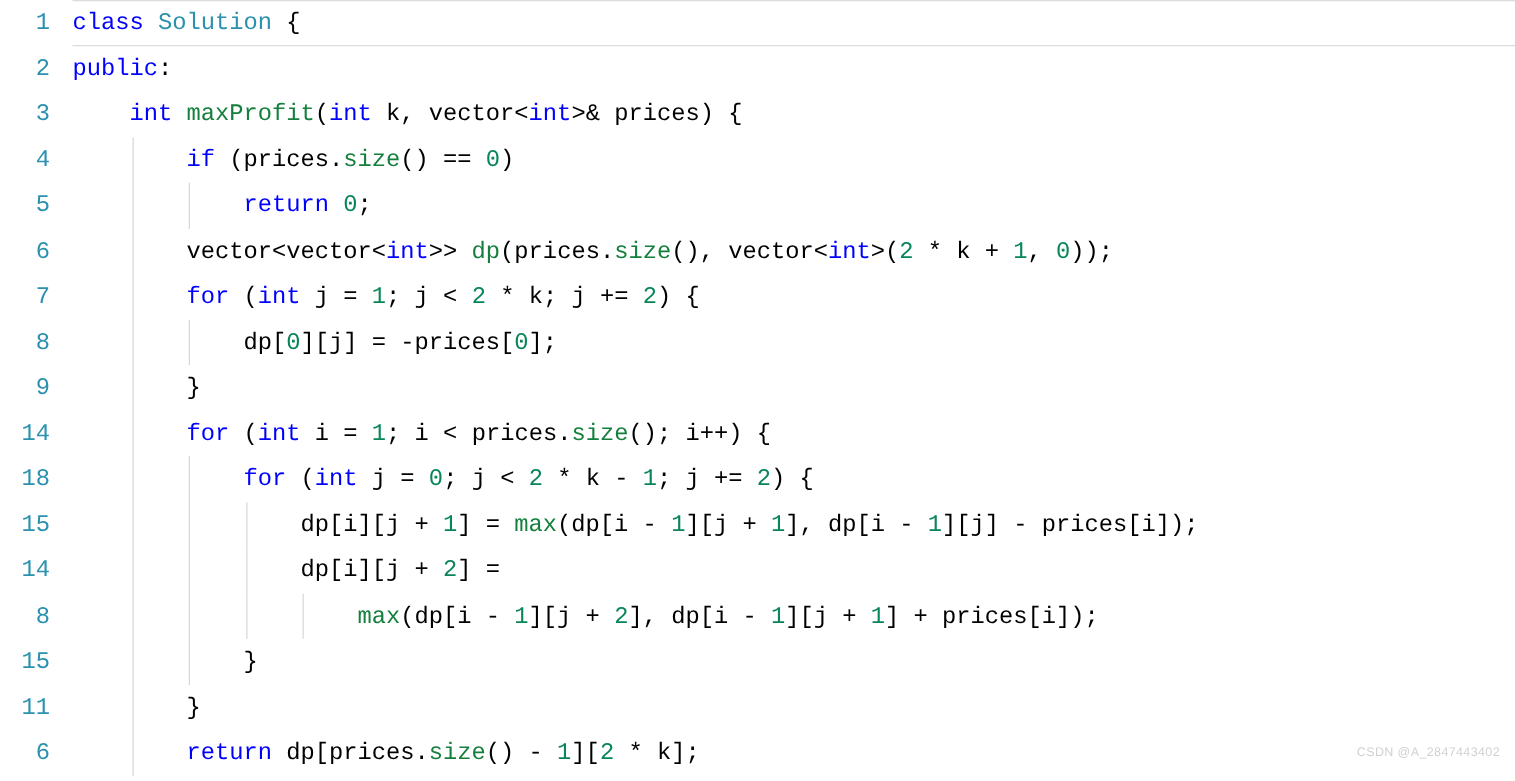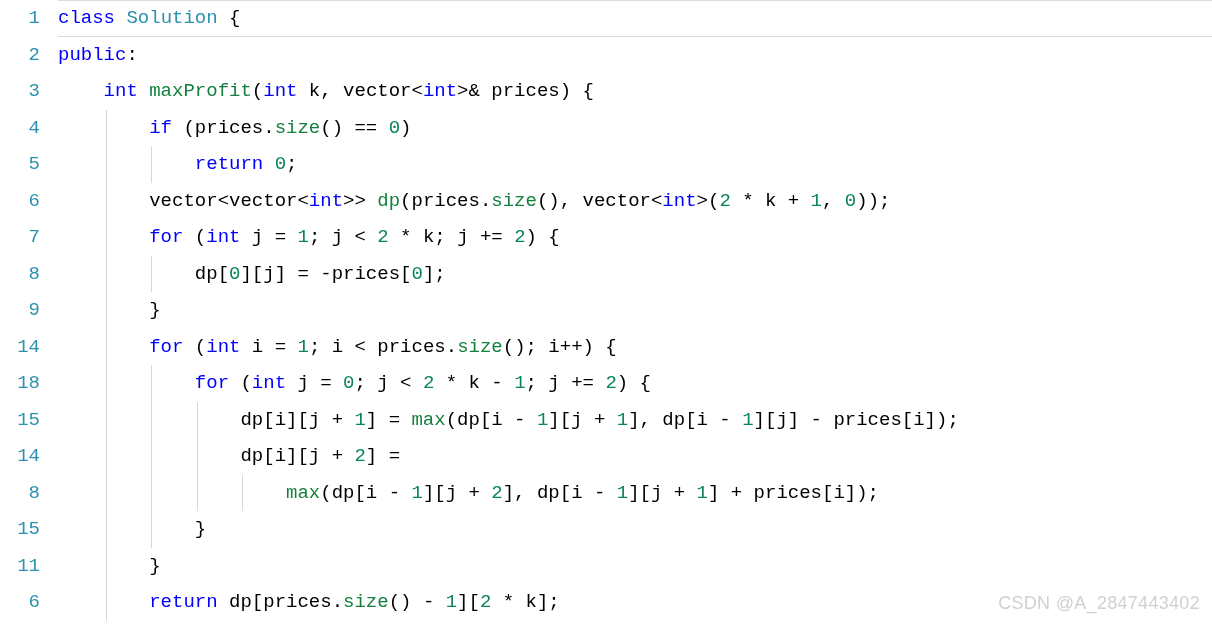--- a/index.html
+++ b/index.html
@@ -59,21 +59,21 @@
     width: 0;
     border-left: 1px solid #d8d8d8;
     pointer-events: none;
   }
   .watermark {
     position: absolute;
     right: 12px;
     bottom: 4px;
     color: rgba(120,120,120,0.35);
     font-family: Arial, sans-serif;
-    font-size: 18px;
+    font-size: 10px;
     font-weight: 400;
     letter-spacing: 0.3px;
     pointer-events: none;
   }
 </style>
 </head>
 <body>
 
 <div class="editor">
   <div class="gutter" id="gutter">

